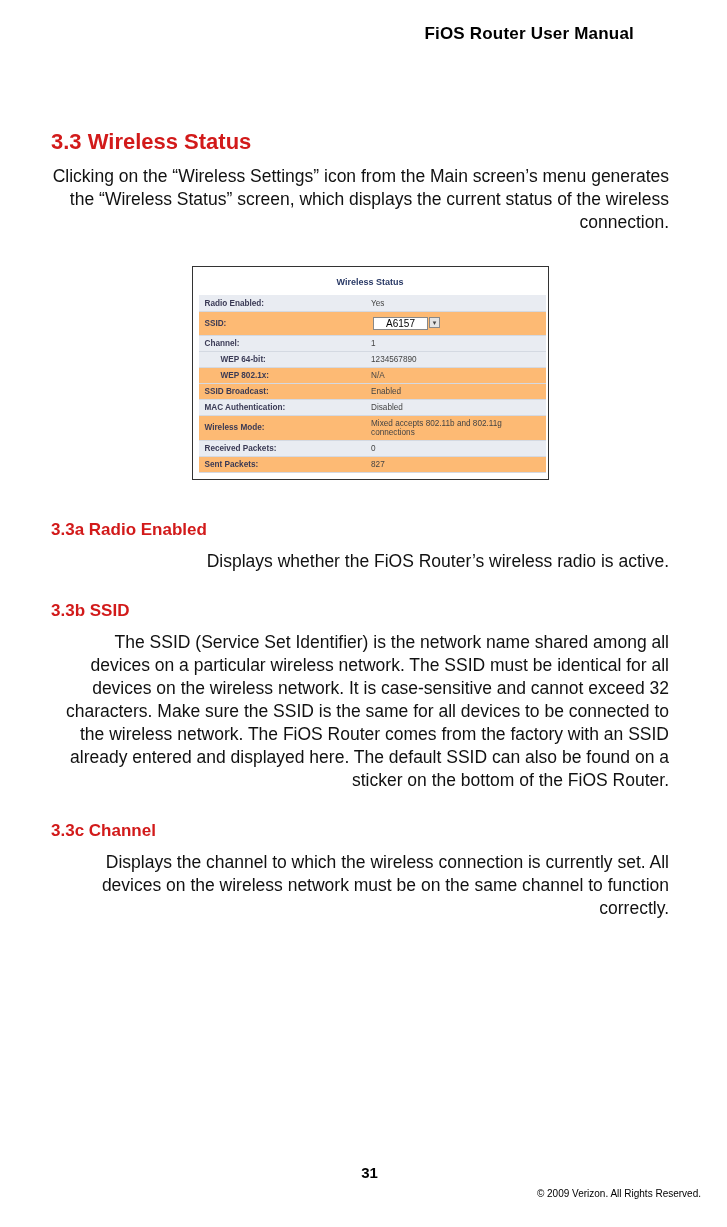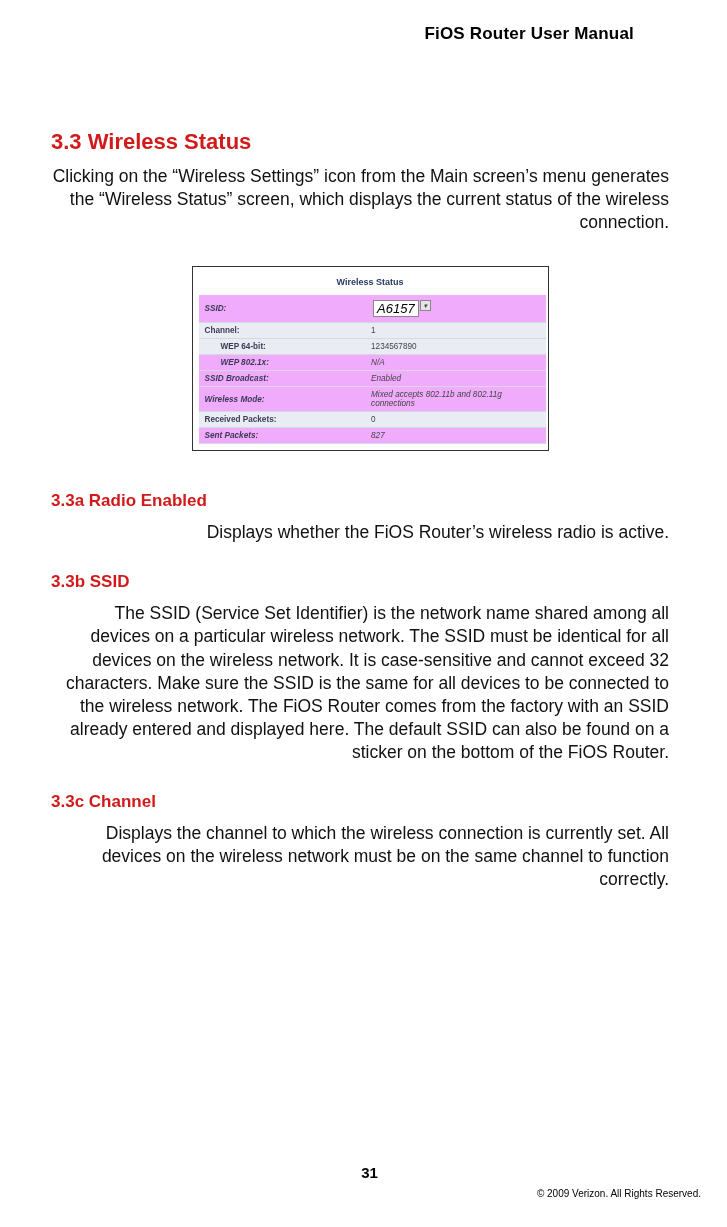--- a/index.html
+++ b/index.html
@@ -66,30 +66,30 @@
     font-size: 8.2px;
   }
   .fig-table td {
     padding: 3px 6px;
     border-bottom: 1px solid #d4d9e2;
     color: #3a3a55;
     vertical-align: middle;
     height: 16px;
   }
   .fig-table tr.odd { background: #e9ecf2; }
-  .fig-table tr.even { background: #f0abfc; font-style: italic; }
+  .fig-table tr.even { background: #fdba74; }
   .fig-table td.label { width: 48%; font-weight: 700; }
   .fig-table td.label.indent { padding-left: 22px; }
   .fig-table td.val { width: 52%; color: #444; }
   .ssid-box {
     display: inline-block;
     border: 1px solid #888;
     background: #fff;
-    padding: 0 3px;
-    font-size: 13px;
+    padding: 0 12px;
+    font-size: 10px;
     color: #000;
   }
   .ssid-arrow {
     display: inline-block;
     border: 1px solid #888;
     background: #e4e4e4;
     width: 11px;
     font-size: 7px;
     text-align: center;
     line-height: 9px;
@@ -119,39 +119,47 @@
 <div class="header">FiOS Router User Manual</div>
 
 <div class="h2">3.3  Wireless Status</div>
 <div class="body-text">Clicking on the “Wireless Settings” icon from the Main screen’s menu generates the “Wireless Status” screen, which displays the current status of the wireless connection.</div>
 
 <div class="figure-wrap">
   <div class="figure">
     <div class="fig-title">Wireless Status</div>
     <table class="fig-table">
       <tbody id="fig-tbody">
+          <tr class="odd">
+            <td class="label">Radio Enabled:</td>
+            <td class="val">Yes</td>
+          </tr>
           <tr class="even">
             <td class="label">SSID:</td>
             <td class="val"><span class="ssid-box">A6157</span><span class="ssid-arrow">▾</span></td>
           </tr>
           <tr class="odd">
             <td class="label">Channel:</td>
             <td class="val">1</td>
           </tr>
           <tr class="odd">
             <td class="label indent">WEP 64-bit:</td>
             <td class="val">1234567890</td>
           </tr>
           <tr class="even">
             <td class="label indent">WEP 802.1x:</td>
             <td class="val">N/A</td>
           </tr>
           <tr class="even">
             <td class="label">SSID Broadcast:</td>
             <td class="val">Enabled</td>
+          </tr>
+          <tr class="odd">
+            <td class="label">MAC Authentication:</td>
+            <td class="val">Disabled</td>
           </tr>
           <tr class="even">
             <td class="label">Wireless Mode:</td>
             <td class="val">Mixed accepts 802.11b and 802.11g connections</td>
           </tr>
           <tr class="odd">
             <td class="label">Received Packets:</td>
             <td class="val">0</td>
           </tr>
           <tr class="even">

